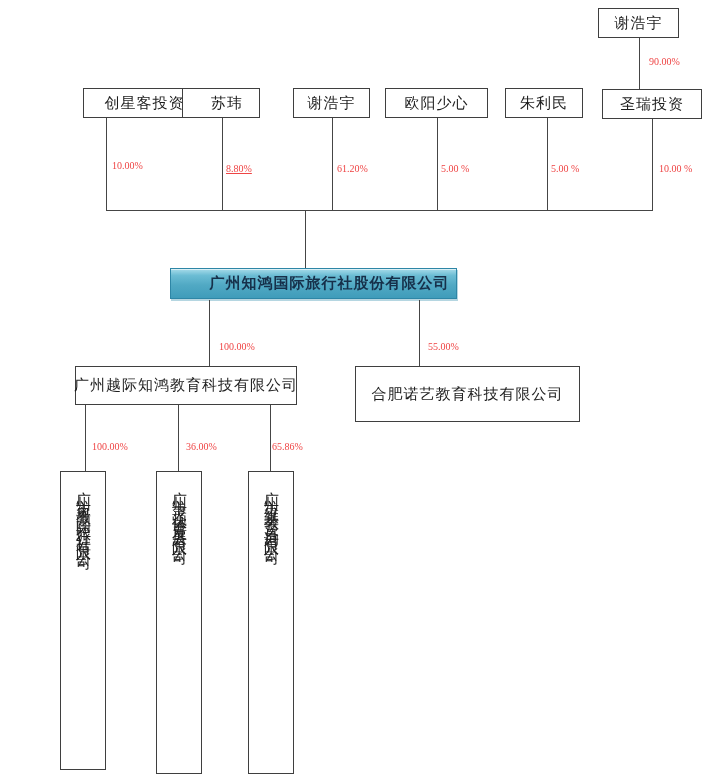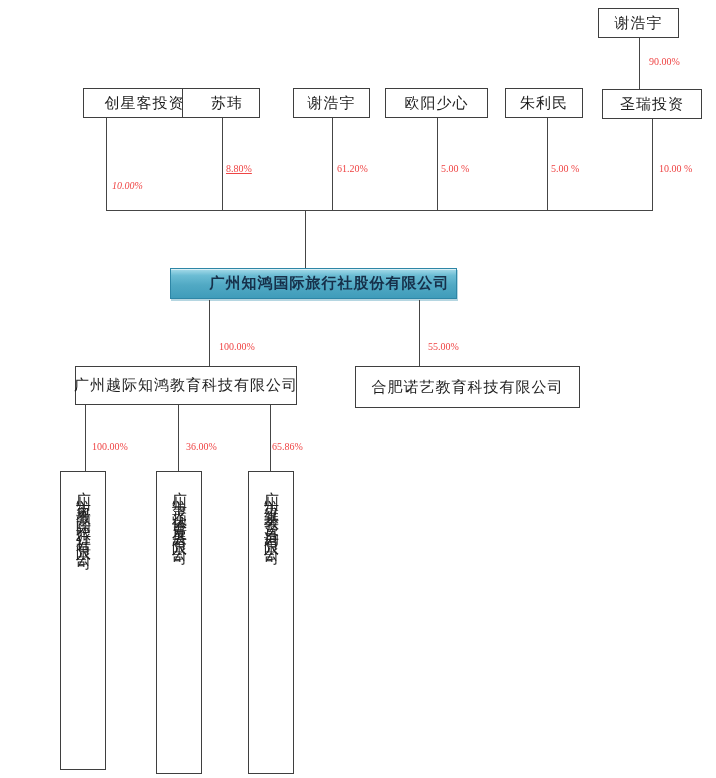--- a/index.html
+++ b/index.html
@@ -81,39 +81,39 @@
   <div class="node" style="left:505px; top:88px; width:78px;  height:30px;">朱利民</div>
   <div class="node" style="left:602px; top:89px; width:100px; height:30px;">圣瑞投资</div>
 
   <div class="vline" style="left:106px; top:118px; height:93px;"></div>
   <div class="vline" style="left:222px; top:118px; height:93px;"></div>
   <div class="vline" style="left:332px; top:118px; height:93px;"></div>
   <div class="vline" style="left:437px; top:118px; height:93px;"></div>
   <div class="vline" style="left:547px; top:118px; height:93px;"></div>
   <div class="vline" style="left:652px; top:119px; height:92px;"></div>
 
-  <div class="pct" style="left:112px; top:180px;font-style:italic;">10.00%</div>
+  <div class="pct" style="left:112px; top:160px;">10.00%</div>
   <div class="pct" style="left:226px; top:163px;text-decoration:underline;">8.80%</div>
   <div class="pct" style="left:337px; top:163px;">61.20%</div>
   <div class="pct" style="left:441px; top:163px;">5.00 %</div>
   <div class="pct" style="left:551px; top:163px;">5.00 %</div>
   <div class="pct" style="left:659px; top:163px;">10.00 %</div>
 
   <div class="hline" style="left:106px; top:210px; width:547px;"></div>
   <div class="vline" style="left:305px; top:211px; height:57px;"></div>
 
   <div class="company" style="left:170px; top:268px; width:287px; height:31px;">广州知鸿国际旅行社股份有限公司</div>
 
   <div class="vline" style="left:209px; top:300px; height:66px;"></div>
   <div class="vline" style="left:419px; top:300px; height:66px;"></div>
   <div class="pct" style="left:219px; top:341px;">100.00%</div>
   <div class="pct" style="left:428px; top:341px;">55.00%</div>
 
   <div class="node" style="left:75px;  top:366px; width:222px; height:39px;">广州越际知鸿教育科技有限公司</div>
-  <div class="node" style="left:355px; top:366px; width:225px; height:42px;">合肥诺艺教育科技有限公司</div>
+  <div class="node" style="left:355px; top:366px; width:225px; height:56px;">合肥诺艺教育科技有限公司</div>
 
   <div class="vline" style="left:85px;  top:405px; height:66px;"></div>
   <div class="vline" style="left:178px; top:405px; height:66px;"></div>
   <div class="vline" style="left:270px; top:405px; height:66px;"></div>
   <div class="pct" style="left:92px;  top:441px;">100.00%</div>
   <div class="pct" style="left:186px; top:441px;">36.00%</div>
   <div class="pct" style="left:272px; top:441px;">65.86%</div>
 
   <div class="vnode" style="left:60px;  top:471px; width:46px; height:299px;">
     <div class="vtext">广州市粤教国际旅行社有限公司</div>

